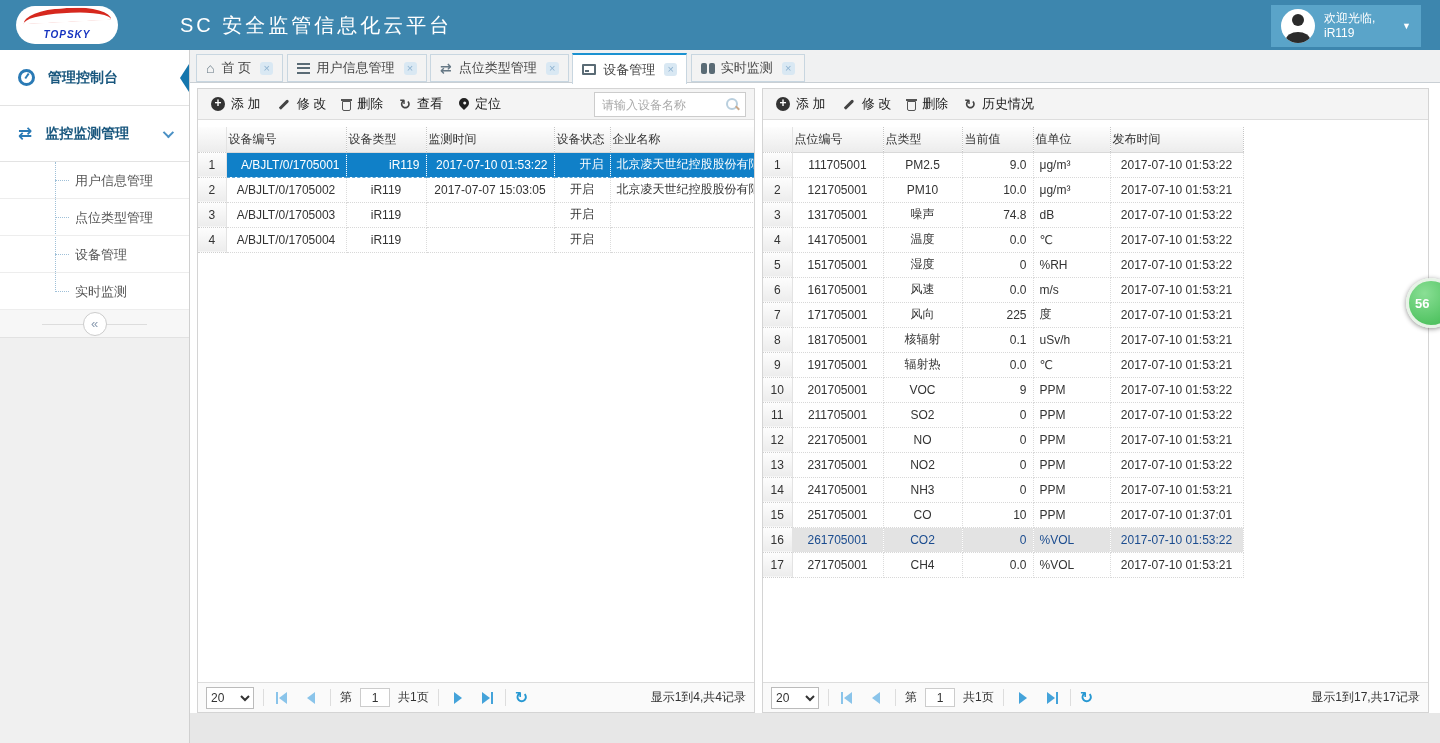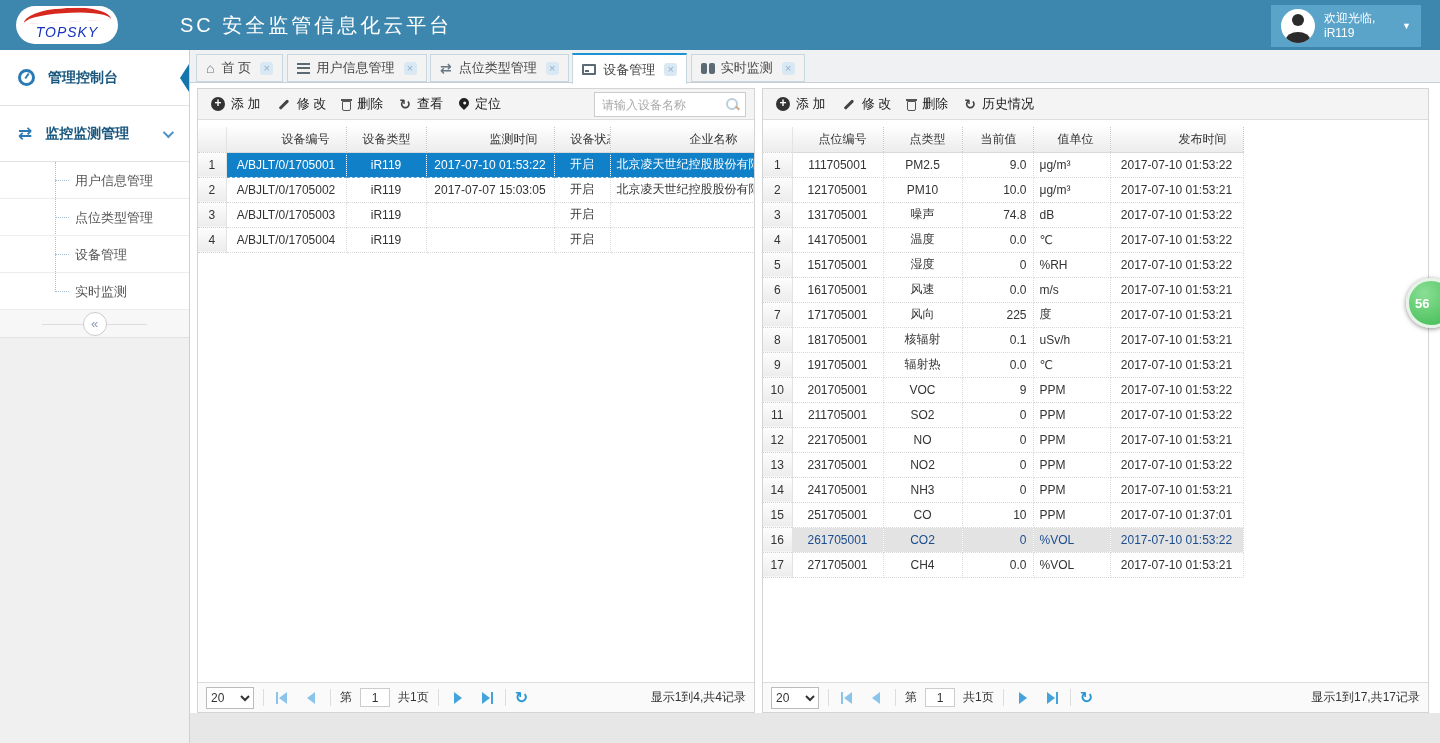--- a/index.html
+++ b/index.html
@@ -13,21 +13,21 @@
 
   
   .header { position:absolute; top:0; left:0; right:0; height:50px;
     background:var(--header,#3d86ae); display:flex; align-items:center; z-index:10; }
   .logo { position:relative; margin-left:16px; width:102px; height:38px;
     background:#fff; border-radius:19px; flex:none; }
   .logo-swoosh { position:absolute; top:2px; left:7px; width:88px; height:14px;
     border-top:5px solid var(--logo-red,#d6281e);
     border-radius:100% 100% 0 0 / 220% 220% 0 0; transform:rotate(-3deg); }
   .logo-text { position:absolute; bottom:4px; left:0; right:0; text-align:center;
-    font-style:italic; font-weight:normal; font-size:14px; letter-spacing:1px;
+    font-style:italic; font-weight:bold; font-size:10px; letter-spacing:1px;
     color:var(--logo-blue,#1633bf); }
   .app-title { color:#fff; font-size:20px; margin-left:62px; letter-spacing:3px; }
   .user-box { position:absolute; top:5px; right:19px; width:150px; height:42px;
     background:var(--user-box,#5aa4c9); display:flex; align-items:center; padding:0 10px; }
   .avatar { width:34px; height:34px; background:#fff; border-radius:50%;
     position:relative; overflow:hidden; flex:none; }
   .avatar::before { content:""; position:absolute; top:5px; left:50%; transform:translateX(-50%);
     width:12px; height:12px; border-radius:50%; background:#2b2b2b; }
   .avatar::after { content:""; position:absolute; bottom:-4px; left:50%; transform:translateX(-50%);
     width:24px; height:15px; border-radius:50% 50% 0 0; background:#2b2b2b; }
@@ -128,28 +128,28 @@
   .search-icon::before { content:""; position:absolute; left:1px; top:1px; width:8px; height:8px;
     border:2px solid #b9cfde; border-radius:50%; }
   .search-icon::after { content:""; position:absolute; left:10px; top:10px; width:5px; height:2px;
     background:#c9a88a; transform:rotate(45deg); }
 
   
   .grid { flex:1; overflow:hidden; padding-top:7px; }
   .grid table { border-collapse:collapse; table-layout:fixed; font-size:12px; color:#333; }
   .grid th { height:25px; background:linear-gradient(#fdfdfd,#ececec);
     border-right:1px dotted #c6c6c6; border-bottom:1px solid #d9d9d9;
-    font-weight:normal; text-align:right; padding:0 16px; overflow:hidden; white-space:nowrap; }
+    font-weight:normal; text-align:left; padding:0 2px; overflow:hidden; white-space:nowrap; }
   .grid td { height:25px; border-right:1px dotted #dcdcdc; border-bottom:1px dotted #d8d8d8;
     padding:0 6px; overflow:hidden; white-space:nowrap; }
   .grid th.num, .grid td.num { background:linear-gradient(#fdfdfd,#ececec); text-align:center;
     border-right:1px solid #e3e3e3; border-bottom:1px dotted #cfcfcf; padding:0; }
   .grid td.c { text-align:center; } .grid td.l { text-align:left; } .grid td.r { text-align:right; }
   .grid tr.sel td:not(.num) { background:var(--selected-row,#1080c8); color:#fff;
-    border-bottom:1px dashed #5aa4d6; border-right:1px dotted #2e91d1; }
+    border-bottom:1px dashed #5aa4d6; border-right:1px dotted #2e91d1;text-align:right; }
   .grid tr.sel + tr td { border-top:0; }
   .grid tr.hl td:not(.num) { background:var(--row-highlight,#e3e3e3);
     color:var(--row-highlight-text,#1b4c8f); }
 
   
   .pager { flex:none; height:30px; background:#fafafa; border-top:1px solid #ddd;
     display:flex; align-items:center; padding:8px 8px; gap:8px; font-size:12px; color:#333; }
   .pg-select { width:48px; height:22px; border:1px solid #bbb; background:#fff;
     font-size:12px; color:#333; font-family:inherit; }
   .sep { width:1px; height:17px; background:#ddd; margin:0 1px; }

